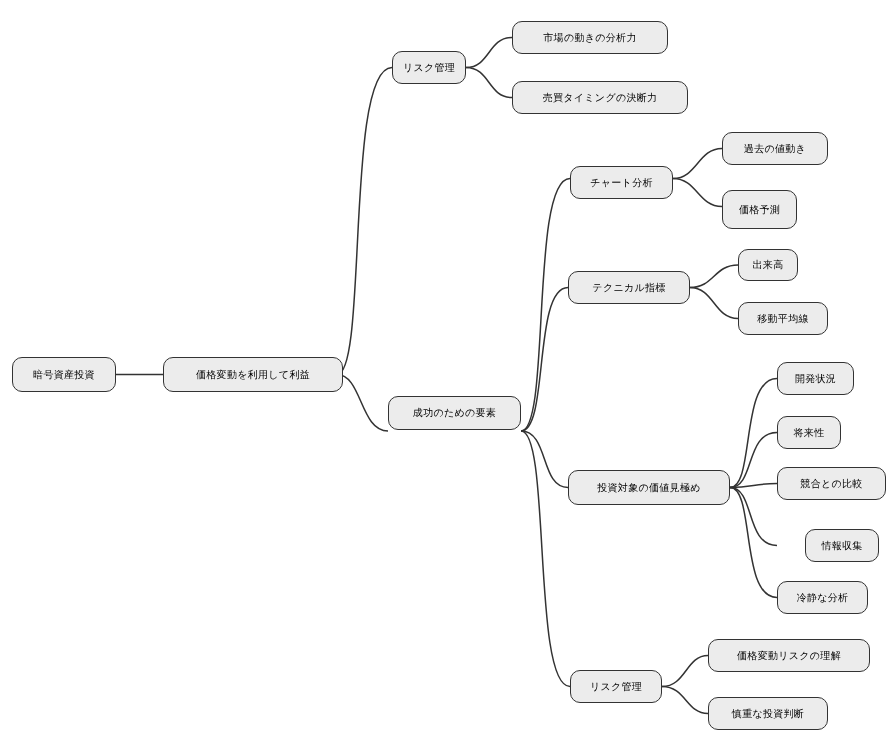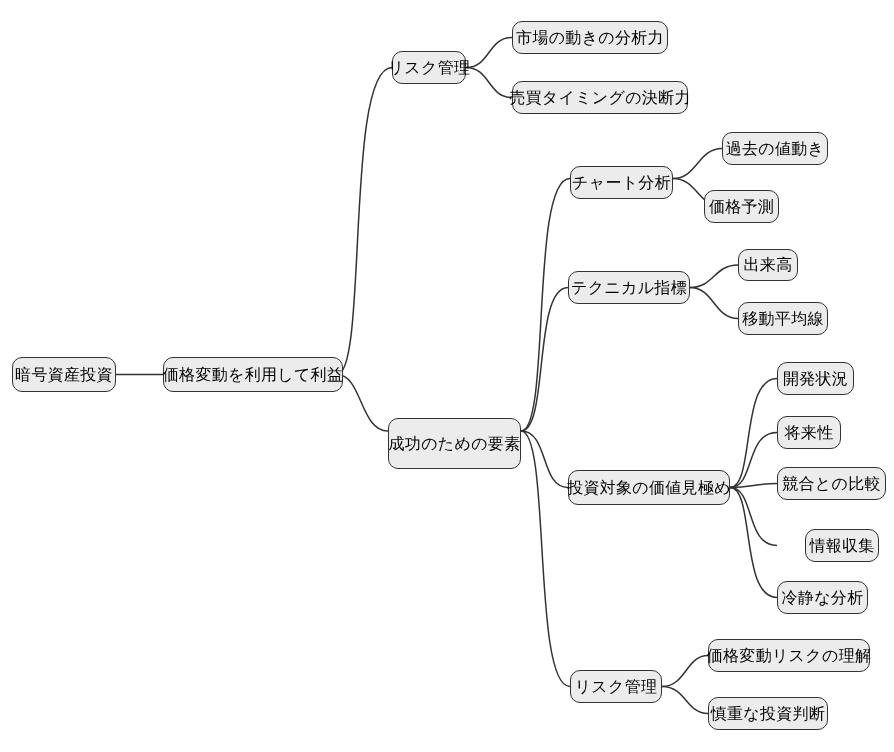--- a/index.html
+++ b/index.html
@@ -29,21 +29,21 @@
   }
   .node {
     position: absolute;
     box-sizing: border-box;
     background: var(--node-fill, #ececec);
     border: 1.5px solid var(--node-border, #333333);
     border-radius: 10px;
     display: flex;
     align-items: center;
     justify-content: center;
-    font-size: 16px;
+    font-size: 10px;
     letter-spacing: 0.3px;
     color: var(--text, #000000);
     white-space: nowrap;
     line-height: 1;
   }
 </style>
 </head>
 <body>
 
 <div class="canvas">
@@ -74,27 +74,27 @@
   <div class="node" style="left:12px;top:357px;width:104px;height:35px">暗号資産投資</div>
 
   <div class="node" style="left:163px;top:357px;width:180px;height:35px">価格変動を利用して利益</div>
 
   <div class="node" style="left:392px;top:51px;width:74px;height:33px">リスク管理</div>
 
   <div class="node" style="left:512px;top:21px;width:156px;height:33px">市場の動きの分析力</div>
 
   <div class="node" style="left:512px;top:81px;width:176px;height:33px">売買タイミングの決断力</div>
 
-  <div class="node" style="left:388px;top:418px;width:133px;height:51px">成功のための要素</div>
+  <div class="node" style="left:388px;top:396px;width:133px;height:34px">成功のための要素</div>
 
   <div class="node" style="left:570px;top:166px;width:103px;height:33px">チャート分析</div>
 
   <div class="node" style="left:722px;top:132px;width:106px;height:33px">過去の値動き</div>
 
-  <div class="node" style="left:704px;top:190px;width:75px;height:33px">価格予測</div>
+  <div class="node" style="left:722px;top:190px;width:75px;height:39px">価格予測</div>
 
   <div class="node" style="left:568px;top:271px;width:122px;height:33px">テクニカル指標</div>
 
   <div class="node" style="left:738px;top:249px;width:60px;height:32px">出来高</div>
 
   <div class="node" style="left:738px;top:302px;width:90px;height:33px">移動平均線</div>
 
   <div class="node" style="left:568px;top:470px;width:162px;height:35px">投資対象の価値見極め</div>
 
   <div class="node" style="left:777px;top:362px;width:77px;height:33px">開発状況</div>

